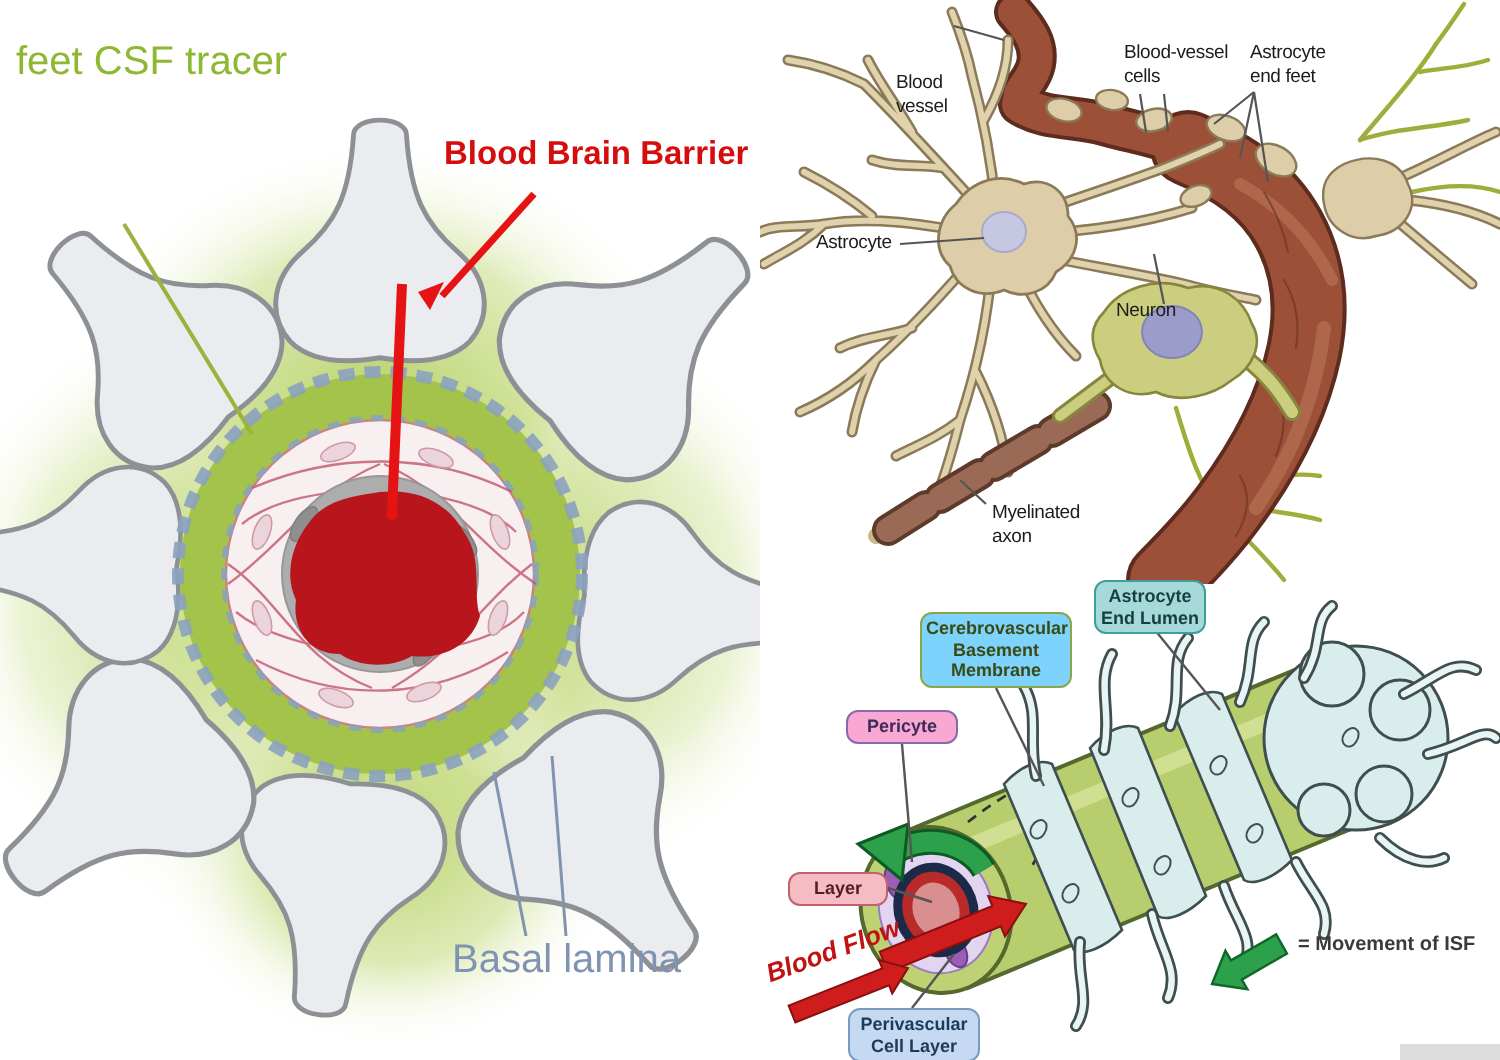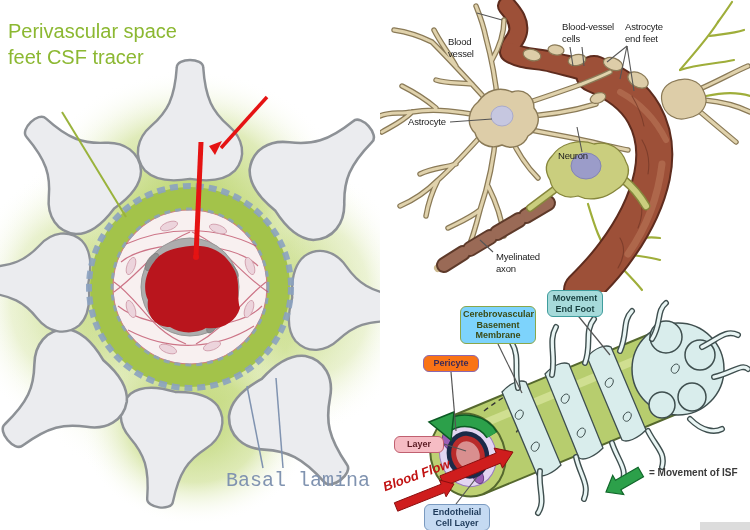--- a/index.html
+++ b/index.html
@@ -2,36 +2,36 @@
 <html><head>
 <meta charset="utf-8">
 <style>
   html,body{margin:0;padding:0;background:#fff;}
   #stage{position:relative;width:750px;height:530px;overflow:hidden;background:#ffffff;
          font-family:"Liberation Sans",sans-serif;}
   .abs{position:absolute;}
   
   .perivascular{left:8px;top:18px;font-size:20px;line-height:26px;color:#8cb832;}
   .bbb{left:222px;top:68px;font-size:16.5px;font-weight:bold;color:#d60d0d;}
-  .basal{left:226px;top:469px;font-size:20px;color:#8093b0;font-family:Liberation Mono, monospace;}
+  .basal{left:226px;top:469px;font-size:20px;color:#8093b0;}
   
   .trlabel{font-size:9.5px;line-height:11.5px;color:#1c1c1c;letter-spacing:-0.2px;}
   .lbl-bloodvessel{left:448px;top:4px;margin-top:32px;}
   .lbl-bvcells{left:562px;top:21px;}
   .lbl-aef{left:625px;top:21px;}
   .lbl-astrocyte{left:408px;top:116px;}
   .lbl-neuron{left:558px;top:110px;margin-top:40px;}
   .lbl-myelin{left:496px;top:251px;}
   
   .biobox{position:absolute;border-radius:6px;border:1.5px solid;box-sizing:border-box;
           font-size:9px;font-weight:bold;line-height:10.5px;text-align:center;
           padding:2px 2px;color:#333;}
   .box-basement{left:460px;top:306px;width:76px;background:#7dd3fc;border-color:#8aa64a;color:#3a4a14;}
   .box-endfoot{left:547px;top:290px;width:56px;background:#a6dada;border-color:#3f9d9d;color:#173f3f;}
-  .box-pericyte{left:423px;top:355px;width:56px;background:#f97316;border-color:#8a68b0;color:#3d2a56;}
+  .box-pericyte{left:423px;top:355px;width:56px;background:#f9a8d4;border-color:#8a68b0;color:#3d2a56;}
   .box-lumen{left:394px;top:436px;width:50px;background:#f6bcc4;border-color:#c06070;color:#5a1a22;}
   .box-endothelial{left:424px;top:504px;width:66px;background:#c5daf2;border-color:#7a9ac0;color:#1e3a5a;}
   .bloodflow{left:381px;top:480px;font-size:13px;font-weight:bold;font-style:italic;color:#c11212;
              transform:rotate(-20deg);transform-origin:left top;}
   .isf{left:649px;top:467px;font-size:10px;font-weight:bold;color:#3a3a3a;}
   .graystrip{left:700px;top:522px;width:50px;height:8px;background:#dcdcdc;}
 </style>
 </head>
 <body>
 
@@ -117,23 +117,23 @@
 
     <path d="M62,112 L126,217" stroke="#9ab33c" stroke-width="2" fill="none"></path>
 
     <g stroke="#8093b0" stroke-width="1.5">
       <path d="M247,386 L263,468"></path>
       <path d="M276,378 L283,468"></path>
     </g>
   </svg>
 
   <div class="abs perivascular">
-    <div>Perivascular space</div>
     <div>feet CSF tracer</div>
   </div>
+  <div class="abs bbb">Blood Brain Barrier</div>
   <div class="abs basal">Basal lamina</div>
 
   <svg class="abs" style="left:380px;top:0" width="370" height="292" viewBox="0 0 370 292">
 
     <g stroke="#9fae3a" stroke-width="2.2" fill="none" stroke-linecap="round">
       <path d="M300,70 C315,52 328,38 338,22"></path>
       <path d="M338,22 C344,14 348,8 352,2"></path>
       <path d="M330,36 C340,34 352,34 364,30"></path>
       <path d="M300,70 C318,64 336,64 354,60"></path>
       <path d="M326,96 C344,92 358,92 370,96"></path>
@@ -360,21 +360,21 @@
     <g stroke="#555" stroke-width="1.2" fill="none">
       <path d="M118,59 L142,108"></path>
       <path d="M195,27 L230,70"></path>
       <path d="M71,87 L76,146"></path>
       <path d="M64,159 L86,166"></path>
       <path d="M76,219 L97,192"></path>
     </g>
   </svg>
 
   <div class="biobox box-basement">Cerebrovascular Basement Membrane</div>
-  <div class="biobox box-endfoot">Movement End Foot</div>
+  <div class="biobox box-endfoot">Astrocyte End Lumen</div>
   <div class="biobox box-pericyte">Pericyte</div>
   <div class="biobox box-lumen">Layer</div>
-  <div class="biobox box-endothelial">Endothelial Cell Layer</div>
+  <div class="biobox box-endothelial">Perivascular Cell Layer</div>
 
   <div class="abs bloodflow">Blood Flow</div>
   <div class="abs isf">= Movement of ISF</div>
   <div class="abs graystrip"></div>
 </div>
 
 </body></html>

